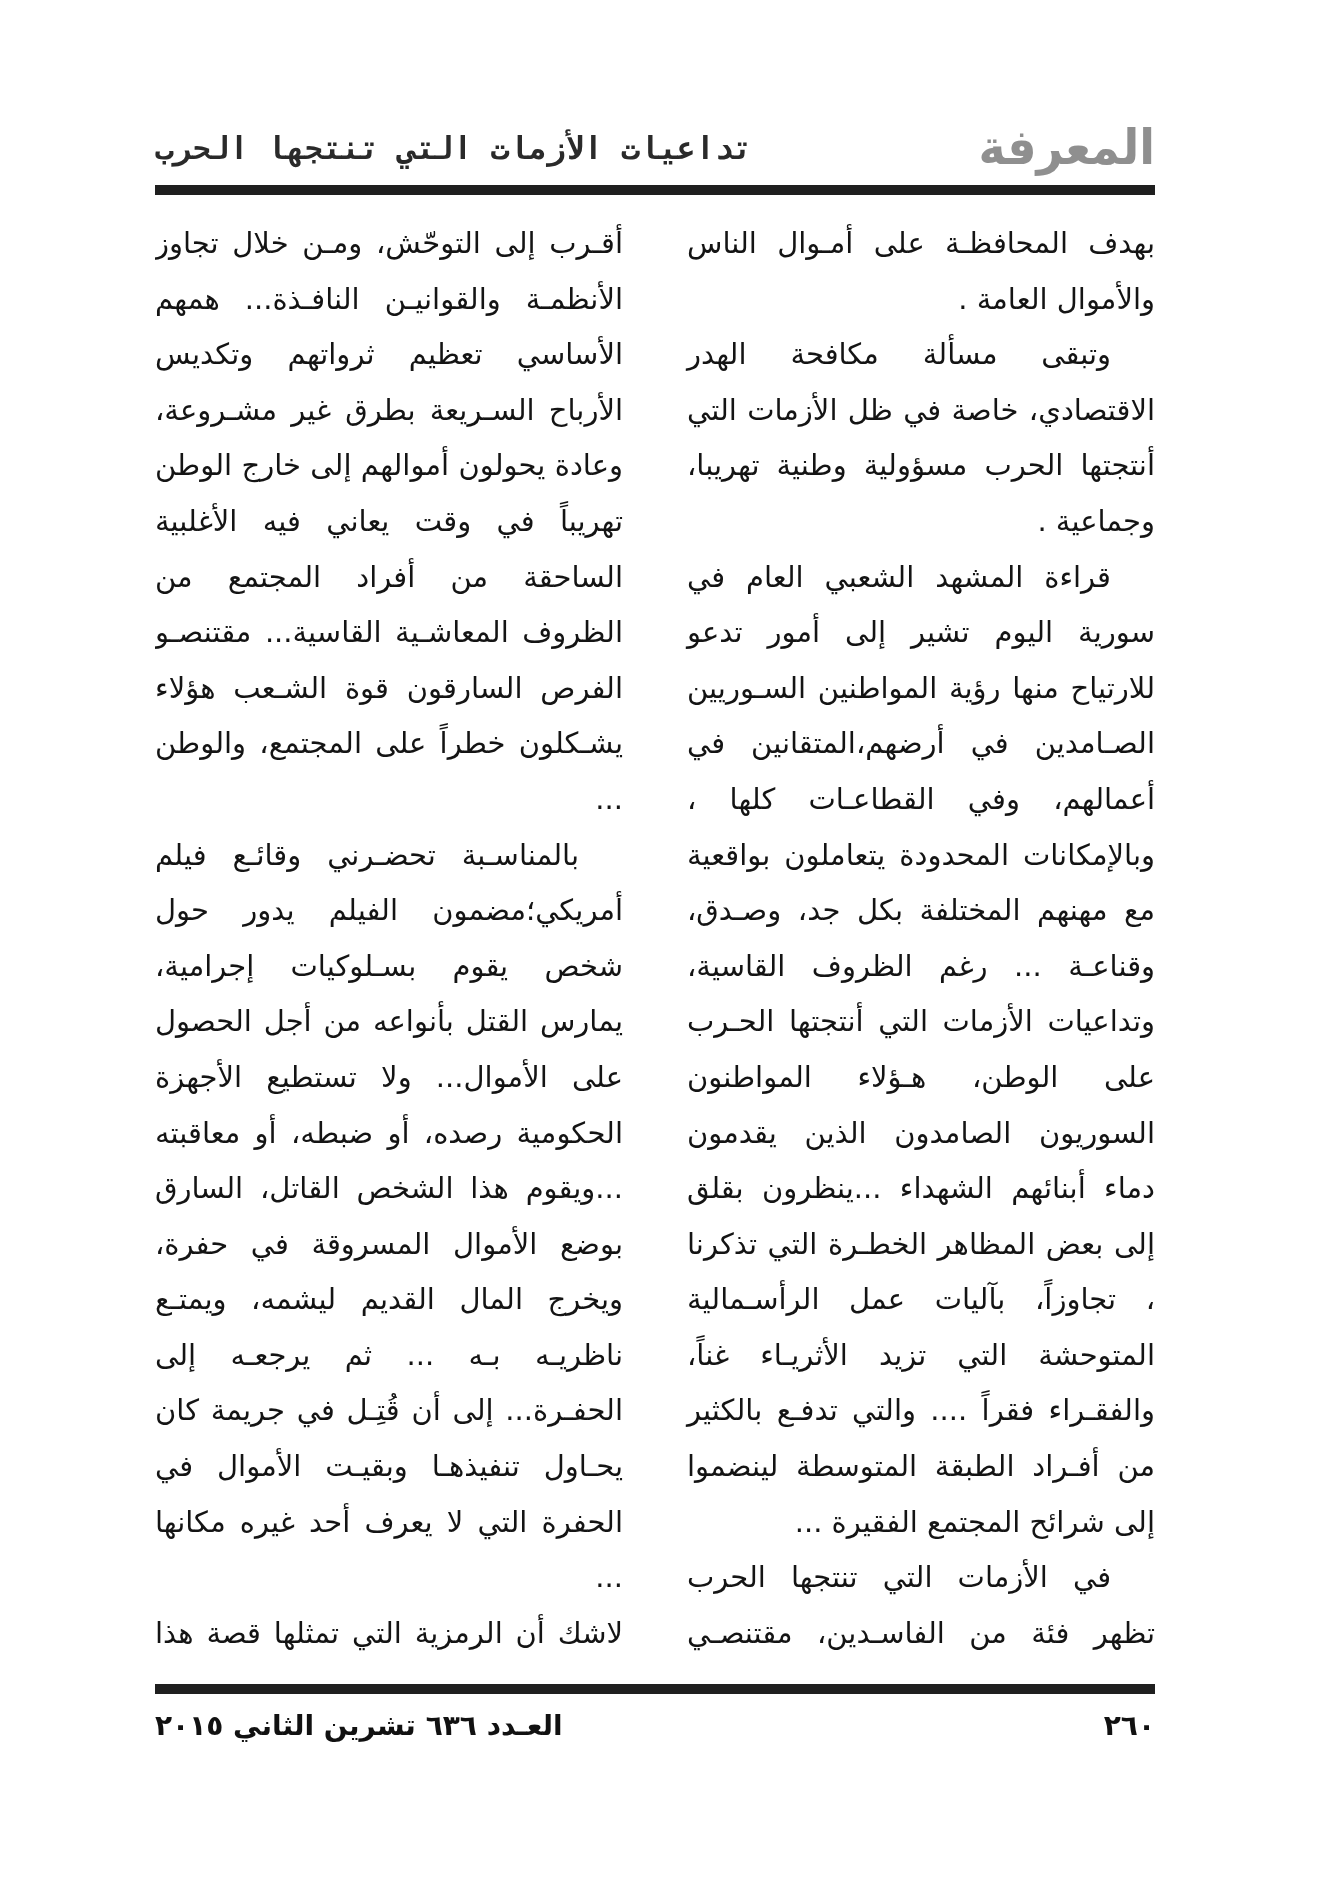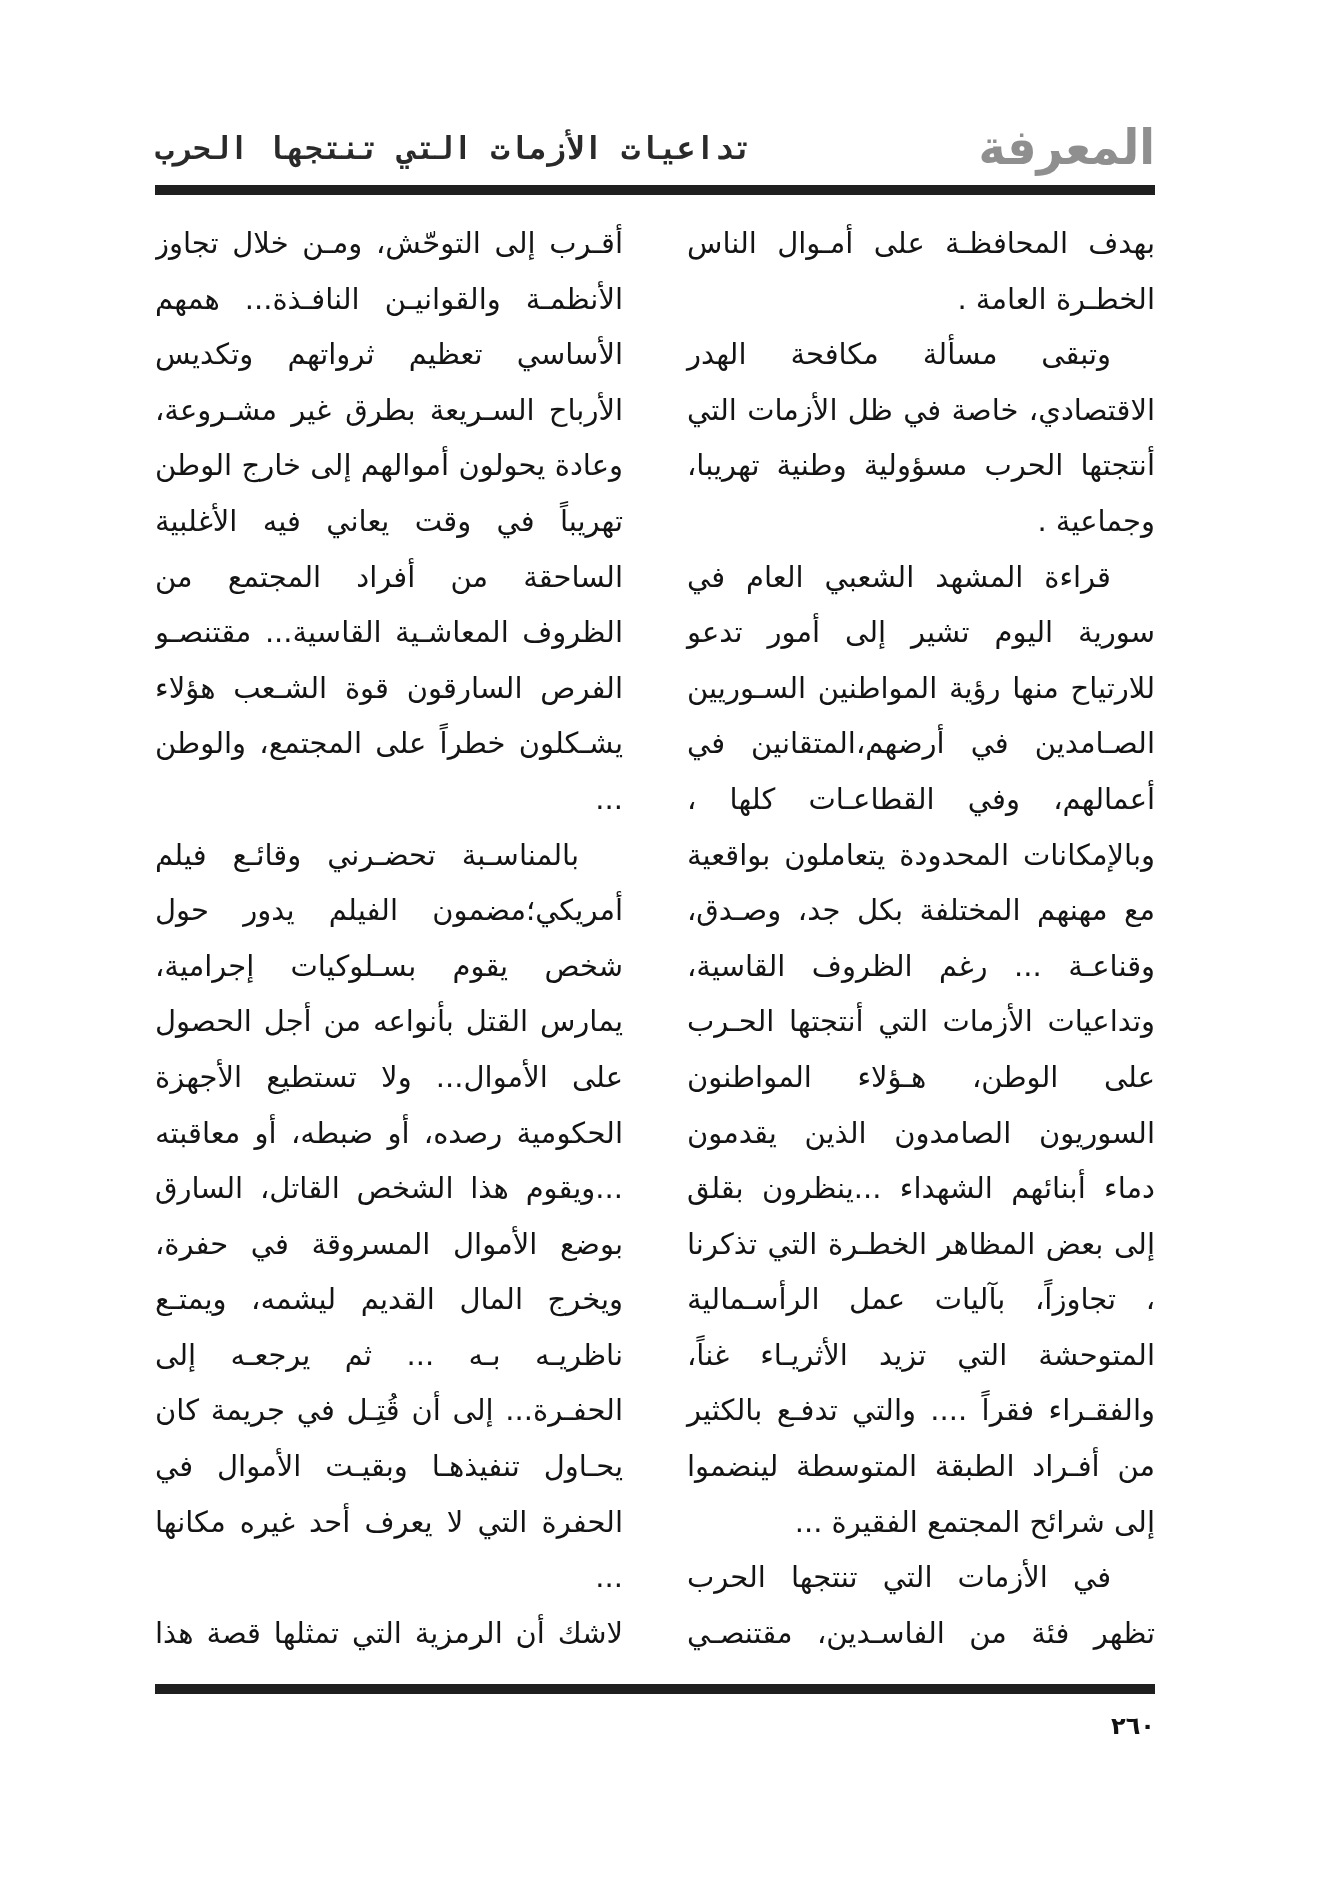--- a/index.html
+++ b/index.html
@@ -77,21 +77,21 @@
   
   .footer-row {
     top: 1700px;
     height: 52px;
     display: flex;
     direction: rtl;
     justify-content: space-between;
     align-items: center;
   }
   .page-number {
-    font-size: 24px;
+    font-size: 28px;
     font-weight: bold;
     color: #111;
     line-height: 1;
   }
   .issue-line {
     font-size: 28px;
     font-weight: bold;
     color: #111;
     line-height: 1;
   }
@@ -103,31 +103,32 @@
 
   <div class="inner header-row">
     <div class="logo">المعرفة</div>
     <div class="running-title">تداعيات الأزمات التي تنتجها الحرب</div>
   </div>
 
   <div class="rule rule-top"></div>
 
   <div class="inner content">
     <section class="col">
-      <p>بهدف المحافظـة على أمـوال الناس الخطـرة العامة .</p>
+      <p>بهدف المحافظـة على أمـوال الناس والأموال العامة .</p>
       <p class="indent">وتبقى مسألة مكافحة الهدر الاقتصادي، خاصة في ظل الأزمات التي أنتجتها الحرب مسؤولية وطنية تهريبا، وجماعية .</p>
       <p class="indent">قراءة المشهد الشعبي العام في سورية اليوم تشير إلى أمور تدعو للارتياح منها رؤية المواطنين السـوريين الصـامدين في أرضهم،المتقانين في أعمالهم، وفي القطاعـات كلها ، وبالإمكانات المحدودة يتعاملون بواقعية مع مهنهم المختلفة بكل جد، وصـدق، وقناعـة ... رغم الظروف القاسية، وتداعيات الأزمات التي أنتجتها الحـرب على الوطن، هـؤلاء المواطنون السوريون الصامدون الذين يقدمون دماء أبنائهم الشهداء ...ينظرون بقلق إلى بعض المظاهر الخطـرة التي تذكرنا ، تجاوزاً، بآليات عمل الرأسـمالية المتوحشة التي تزيد الأثريـاء غناً، والفقـراء فقراً .... والتي تدفـع بالكثير من أفـراد الطبقة المتوسطة لينضموا إلى شرائح المجتمع الفقيرة ...</p>
       <p class="indent">في الأزمات التي تنتجها الحرب تظهر فئة من الفاسـدين، مقتنصـي الفرص، ممن يمارسون التجارة السوداء يجمعون مـن خلالها الأمـوال بأسـاليب ملتوية،</p>
     </section>
     <section class="col">
       <p>أقـرب إلى التوحّش، ومـن خلال تجاوز الأنظمـة والقوانيـن النافـذة... همهم الأساسي تعظيم ثرواتهم وتكديس الأرباح السـريعة بطرق غير مشـروعة، وعادة يحولون أموالهم إلى خارج الوطن تهريباً في وقت يعاني فيه الأغلبية الساحقة من أفراد المجتمع من الظروف المعاشـية القاسية... مقتنصـو الفرص السارقون قوة الشـعب هؤلاء يشـكلون خطراً على المجتمع، والوطن ...</p>
       <p class="indent">بالمناسـبة تحضـرني وقائـع فيلم أمريكي؛مضمون الفيلم يدور حول شخص يقوم بسـلوكيات إجرامية، يمارس القتل بأنواعه من أجل الحصول على الأموال... ولا تستطيع الأجهزة الحكومية رصده، أو ضبطه، أو معاقبته ...ويقوم هذا الشخص القاتل، السارق بوضع الأموال المسروقة في حفرة، ويخرج المال القديم ليشمه، ويمتـع ناظريـه بـه ... ثم يرجعـه إلى الحفـرة... إلى أن قُتِـل في جريمة كان يحـاول تنفيذهـا  وبقيـت الأموال في الحفرة التي لا يعرف أحد غيره مكانها ...</p>
       <p>لاشك أن الرمزية التي تمثلها قصة هذا الفيلم تشـير بوضوح إلى مصير الأموال المكتسـبة بصـورة غير مشروعة والتي يعبـر عنهـا باللهجة العاميـة (الأموال</p>
     </section>
   </div>
 
   <div class="rule rule-bottom"></div>
 
   <div class="inner footer-row">
     <div class="page-number">٢٦٠</div>
+    <div class="issue-line">العـدد ٦٣٦ تشرين الثاني ٢٠١٥</div>
   </div>
 
 </div>
 
 </body></html>

